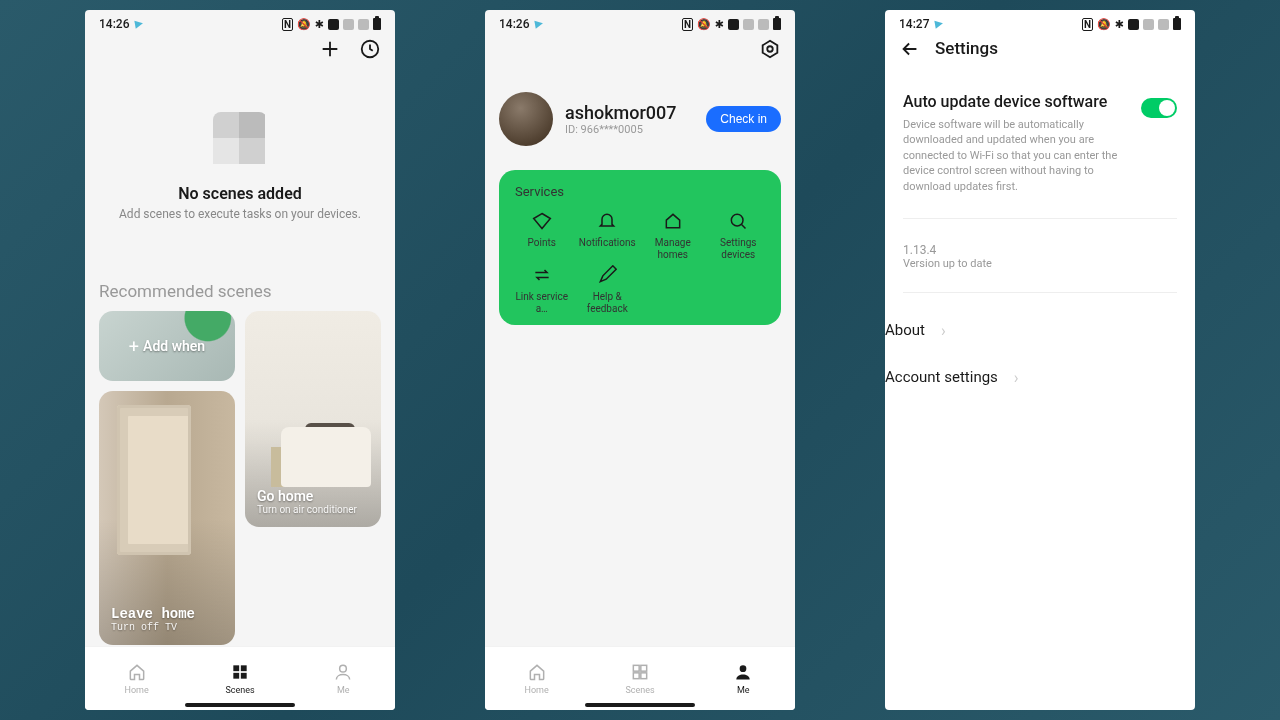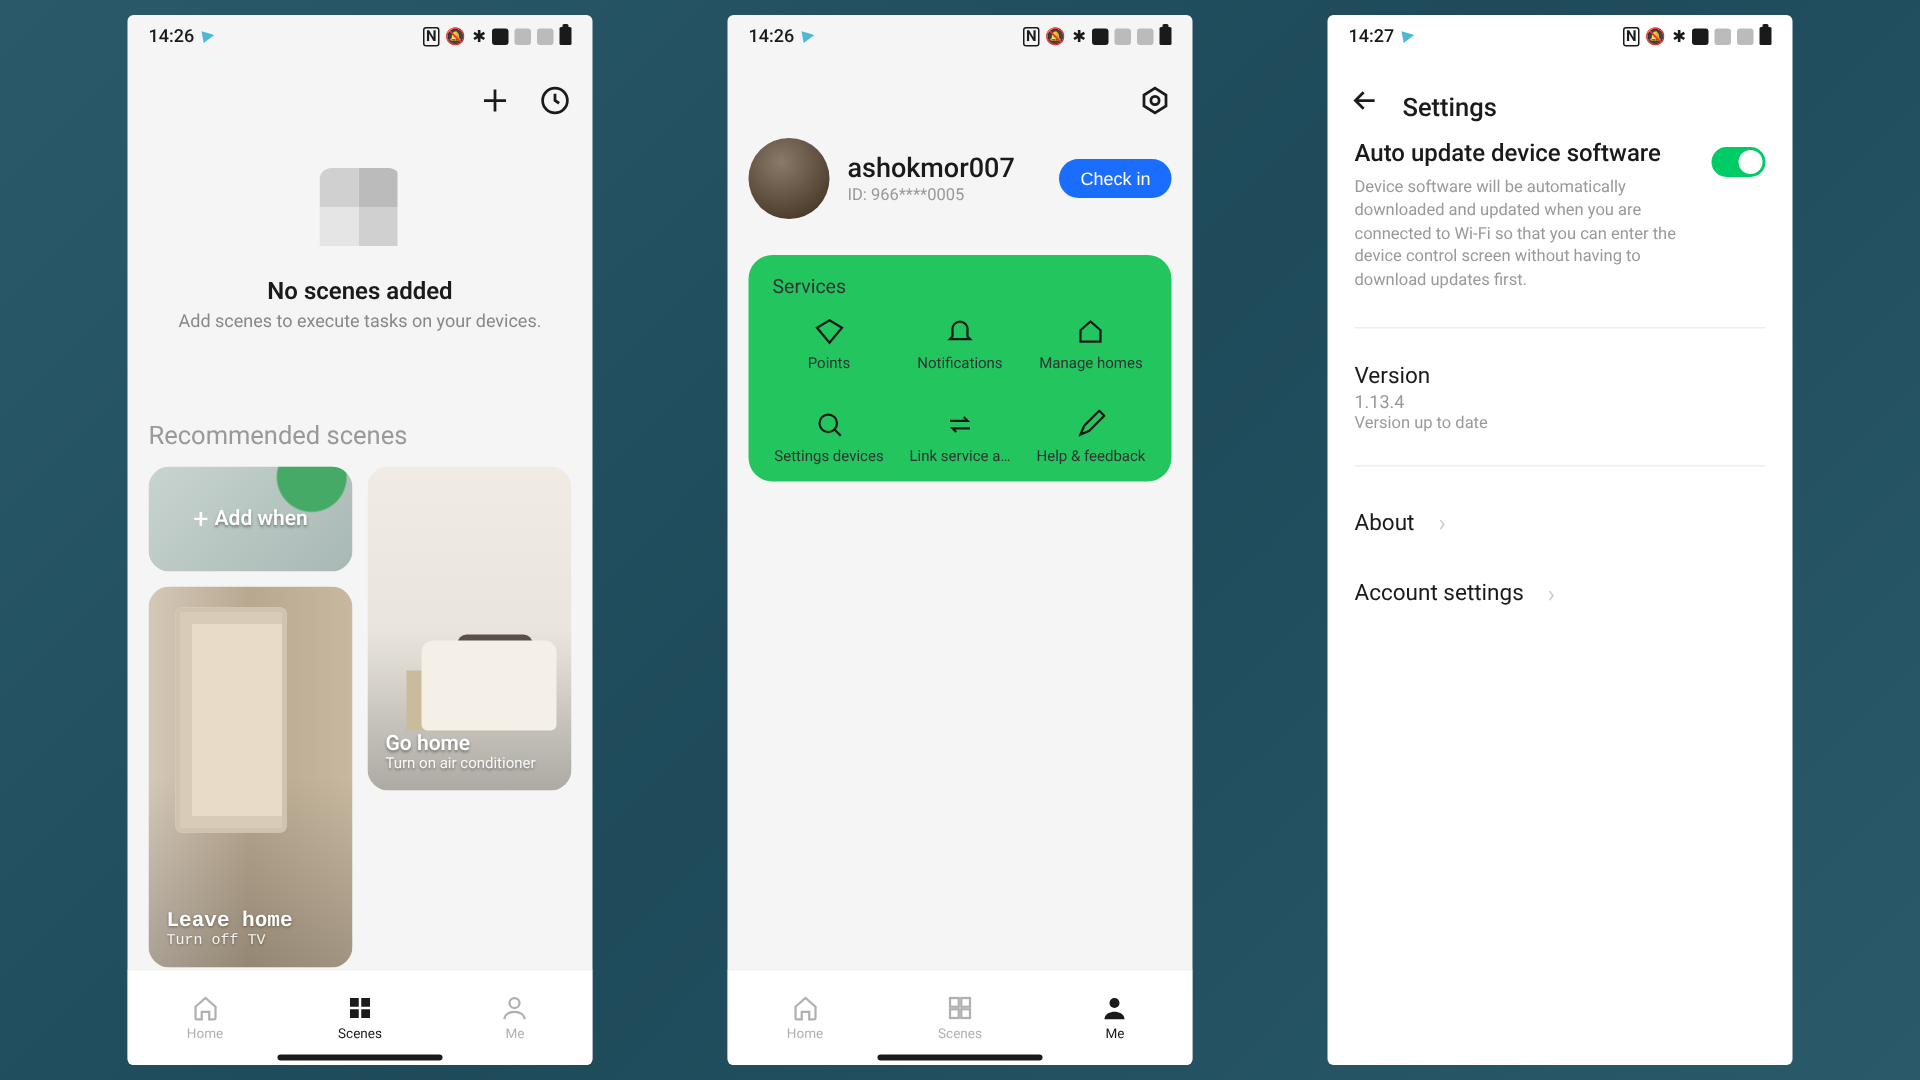--- a/index.html
+++ b/index.html
@@ -47,21 +47,21 @@
   .statusbar .icons { display:flex; gap:4px; align-items:center; font-size:11px; color:#1a1a1a;}
   .statusbar .iconbox { width:11px; height:11px; background:#1a1a1a; border-radius:2px; display:inline-block;}
   .statusbar .iconbox.gray { background:#bbb;}
   .statusbar .nfc { font-weight:bold; font-size:10px; border:1px solid #1a1a1a; border-radius:2px; padding:0 1px;}
   .statusbar .batt { width:8px; height:12px; background:#1a1a1a; border-radius:1px; position:relative;}
   .statusbar .batt::before{content:'';position:absolute;top:-2px;left:2px;width:4px;height:2px;background:#1a1a1a;border-radius:1px 1px 0 0;}
 
   .topbar {
     height: 44px;
     display: flex;
-    align-items: flex-end;
+    align-items: flex-start;
     justify-content: flex-end;
     padding: 0 14px;
     gap: 18px;
   }
   .topbar svg { width:22px; height:22px; stroke:#1a1a1a; stroke-width:2; fill:none;}
   .topbar.left { justify-content: flex-start; gap: 14px;}
   .topbar .title { font-size: 17px; font-weight: 500; color:#1a1a1a;}
 
   .content { flex: 1; overflow: hidden; position: relative;}
 
@@ -146,33 +146,33 @@
   .gesture-bar { position:absolute; bottom:3px; left:50%; transform:translateX(-50%); width:110px; height:4px; background:#1a1a1a; border-radius:2px;}
 
   .profile-row { display:flex; align-items:center; padding: 10px 14px; gap:12px;}
   .avatar { width:54px; height:54px; border-radius:50%; background: radial-gradient(circle at 40% 30%, #8a7a6a, #5a4a3a 60%, #3a2a1a); }
   .username { font-size:18px; font-weight:500; color:#1a1a1a;}
   .userid { font-size:11px; color:#999;}
   .checkin-btn { background:#1a6dff; color:#fff; border:none; border-radius:16px; padding:6px 14px; font-size:12px; font-weight:500;}
 
   .services-card { margin:14px; background:#22c55e; border-radius:16px; padding:14px 10px 10px;}
   .services-title { font-size:13px; padding-left:6px; margin-bottom:12px; color:#333;}
-  .services-grid { display:grid; grid-template-columns: repeat(3,1fr); row-gap:24px;}
+  .services-grid { display:grid; grid-template-columns: repeat(4,1fr); row-gap:4px;}
   .svc { display:flex; flex-direction:column; align-items:center; font-size:10px; color:#333; text-align:center; line-height:1.2;}
   .svc svg { width:20px; height:20px; stroke:#1a1a1a; stroke-width:1.8; fill:none; margin-bottom:6px;}
 
   .settings-section { padding: 10px 18px; }
   .setting-title { font-size:16px; font-weight:500; color:#1a1a1a; margin-bottom:6px;}
   .setting-desc { font-size:11px; color:#999; line-height:1.4;}
   .setting-row { display:flex; align-items:flex-start; gap:16px;}
   .setting-row .txt { flex:1;}
   .toggle { width:36px; height:20px; background:#0c6; border-radius:10px; position:relative; flex-shrink:0; margin-top:6px;}
   .toggle::after { content:''; position:absolute; right:2px; top:2px; width:16px; height:16px; background:#fff; border-radius:50%;}
   .divider { height:1px; background:#eee; margin: 14px 18px;}
-  .list-row { display:flex; align-items:center; padding:14px 18px; font-size:15px; color:#1a1a1a;gap:16px;}
+  .list-row { display:flex; align-items:center; padding:14px 0; font-size:15px; color:#1a1a1a;gap:16px;}
   .chev { color:#ccc; font-size:16px;}
   .version-block { padding: 8px 18px;}
   .version-block .v-title { font-size:15px; color:#1a1a1a;}
   .version-block .v-num { font-size:12px; color:#999; margin-top:2px;}
   .version-block .v-status { font-size:11px; color:#999;}
 </style>
 </head>
 <body>
 
 <div class="phone">
@@ -387,21 +387,20 @@
         <div class="txt">
           <div class="setting-title">Auto update device software</div>
           <div class="setting-desc">Device software will be automatically downloaded and updated when you are connected to Wi-Fi so that you can enter the device control screen without having to download updates first.</div>
         </div>
         <div class="toggle"></div>
       </div>
     </div>
     <div class="divider"></div>
 
     <div class="version-block">
-      <div class="v-title">Version</div>
       <div class="v-num">1.13.4</div>
       <div class="v-status">Version up to date</div>
     </div>
     <div class="divider"></div>
 
     <div class="list-row">
       <span>About</span>
       <span class="chev">›</span>
     </div>
     <div class="list-row">

